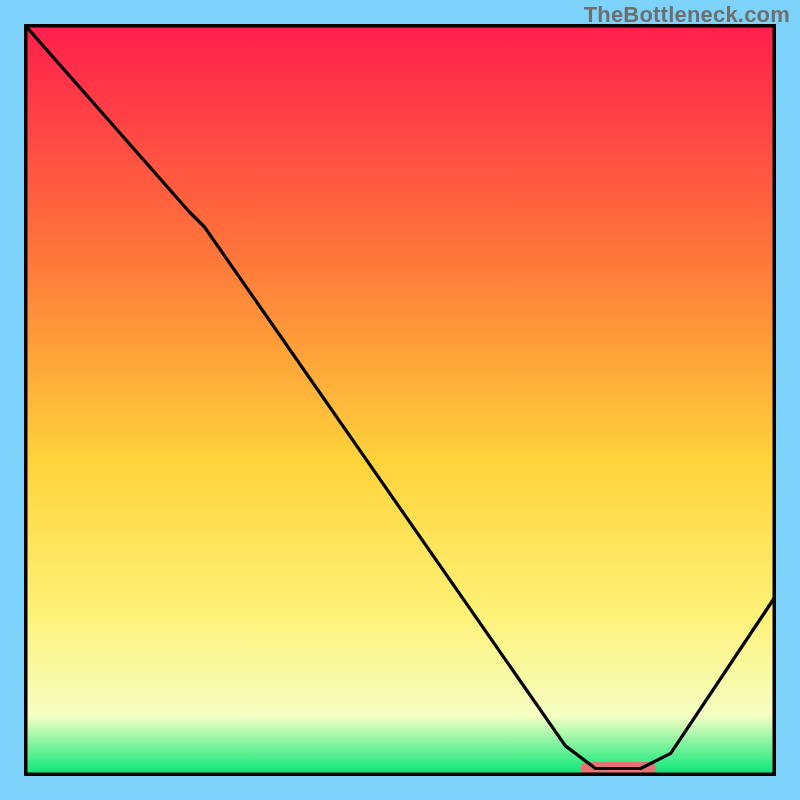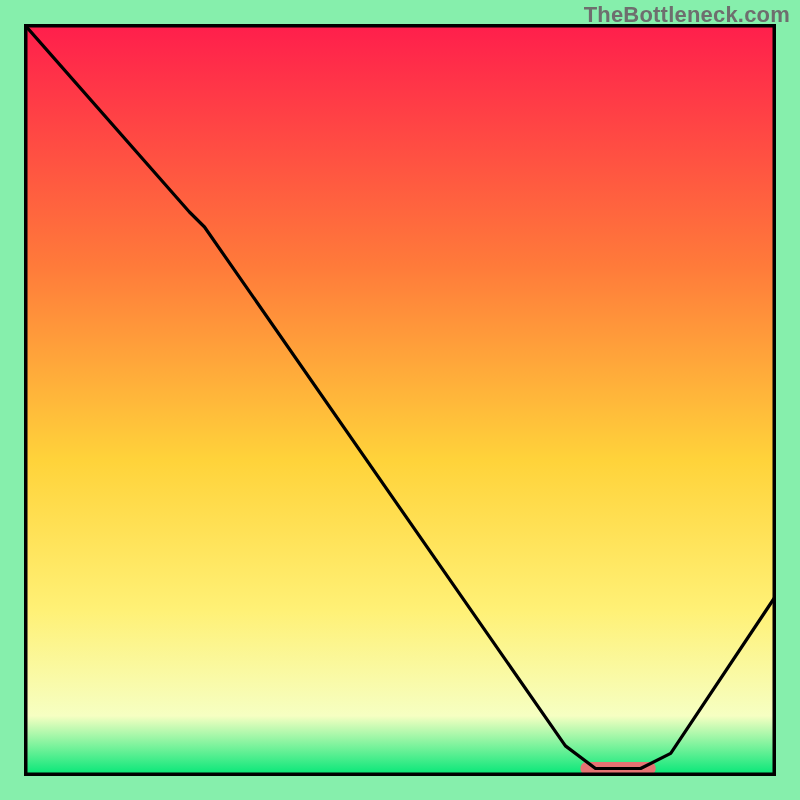--- a/index.html
+++ b/index.html
@@ -7,21 +7,21 @@
     padding: 0;
     width: 800px;
     height: 800px;
     overflow: hidden;
     font-family: Arial, Helvetica, sans-serif;
   }
   .frame {
     position: relative;
     width: 800px;
     height: 800px;
-    background: #86efac;
+    background: #7dd3fc;
     box-sizing: border-box;
   }
   .watermark {
     position: absolute;
     top: 2px;
     right: 10px;
     font-size: 22px;
     font-weight: bold;
     color: #6e6e6e;
     letter-spacing: 0.2px;

